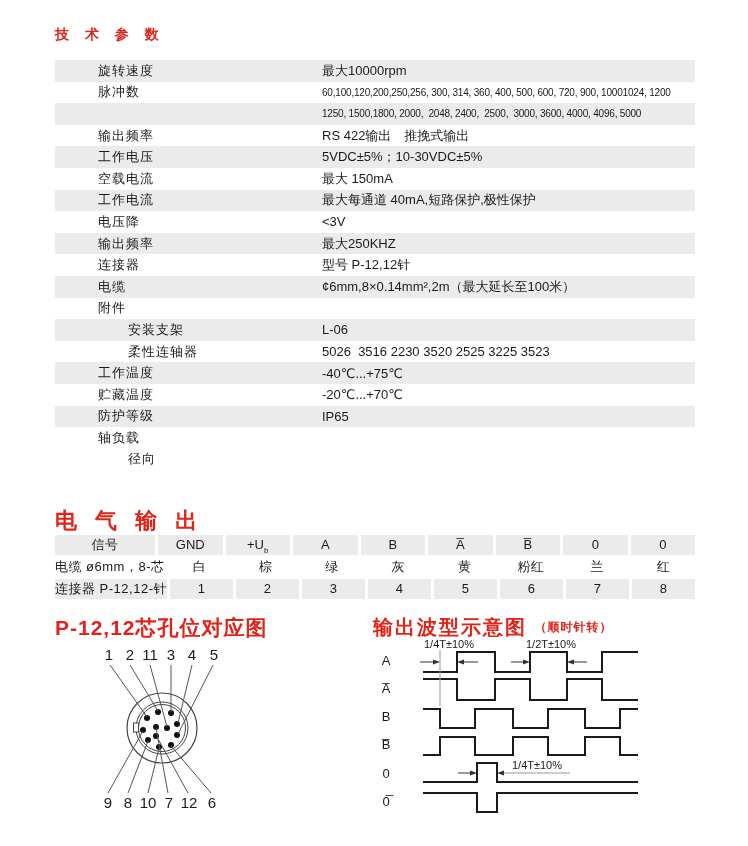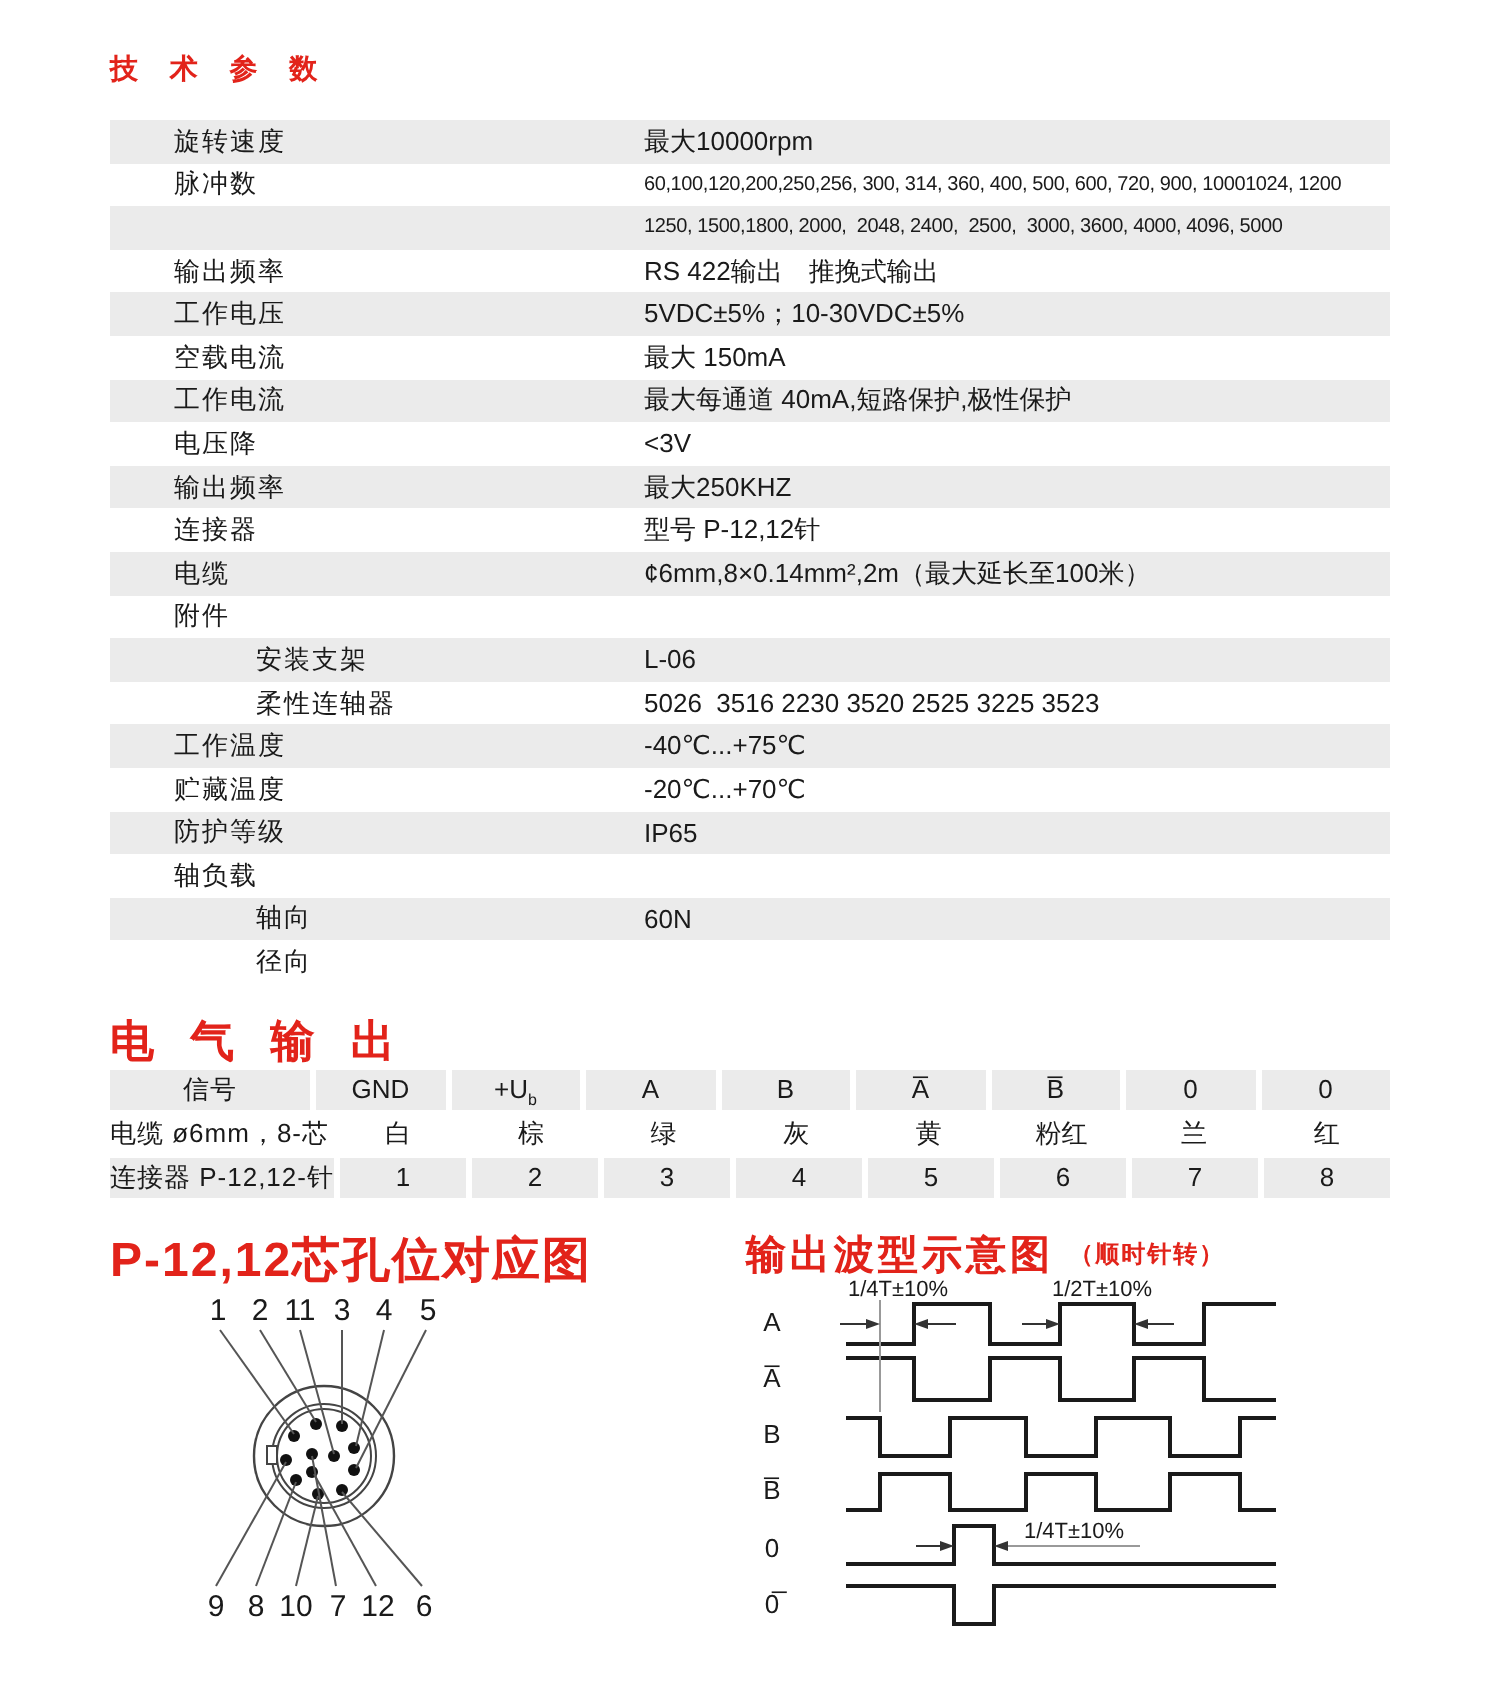--- a/index.html
+++ b/index.html
@@ -1,29 +1,29 @@
 <!DOCTYPE html>
 <html><head>
 <meta charset="utf-8">
 <style>
   html,body{margin:0;padding:0;background:#fff;}
   #page{position:relative;width:748px;height:846px;background:#fff;overflow:hidden;
         font-family:"Liberation Sans","DejaVu Sans",sans-serif;color:#1a1a1a;}
   .sec-title{position:absolute;color:#e2231a;font-weight:bold;white-space:nowrap;}
   #title-tech{left:55px;top:26px;font-size:14px;letter-spacing:6px;}
   #title-elec{left:55px;top:506px;font-size:22px;letter-spacing:6px;}
-  #title-pin{left:55px;top:614px;font-size:24px;letter-spacing:1px;}
+  #title-pin{left:55px;top:614px;font-size:21px;letter-spacing:1px;}
   #title-wave{left:373px;top:614px;font-size:20px;letter-spacing:2px;}
   #title-wave .subtitle{font-size:12px;letter-spacing:1px;vertical-align:3px;}
 
   
   #spec-table{position:absolute;left:55px;top:60px;width:640px;}
   .spec-row{display:flex;height:21.6px;align-items:center;}
   .spec-row.shade{background:#ebebeb;}
-  .spec-label{width:267px;padding-left:32px;box-sizing:border-box;font-size:13px;
+  .spec-label{width:267px;padding-left:43px;box-sizing:border-box;font-size:13px;
               letter-spacing:1px;white-space:pre;}
   .spec-row.indent .spec-label{padding-left:73px;}
   .spec-value{flex:1;font-size:13px;white-space:pre;}
   .spec-row.small .spec-value{font-size:10px;letter-spacing:-0.2px;}
 
   
   #elec-table{position:absolute;left:55px;top:535px;width:640px;}
   .el-row{display:flex;margin-bottom:2px;}
   .el-cell{flex:1;height:20px;line-height:20px;text-align:center;font-size:13px;
            margin-right:3px;white-space:pre;}
@@ -118,24 +118,20 @@
         <div class="spec-label">贮藏温度</div>
         <div class="spec-value">-20℃...+70℃</div>
       </div>
     <div class="spec-row shade">
         <div class="spec-label">防护等级</div>
         <div class="spec-value">IP65</div>
       </div>
     <div class="spec-row">
         <div class="spec-label">轴负载</div>
         <div class="spec-value"></div>
-      </div>
-    <div class="spec-row shade indent">
-        <div class="spec-label">轴向</div>
-        <div class="spec-value">60N</div>
       </div>
     <div class="spec-row indent">
         <div class="spec-label">径向</div>
       </div>
   </div>
 
   <div id="title-elec" class="sec-title">电 气 输 出</div>
 
   <div id="elec-table">
     <div class="el-row shade">

